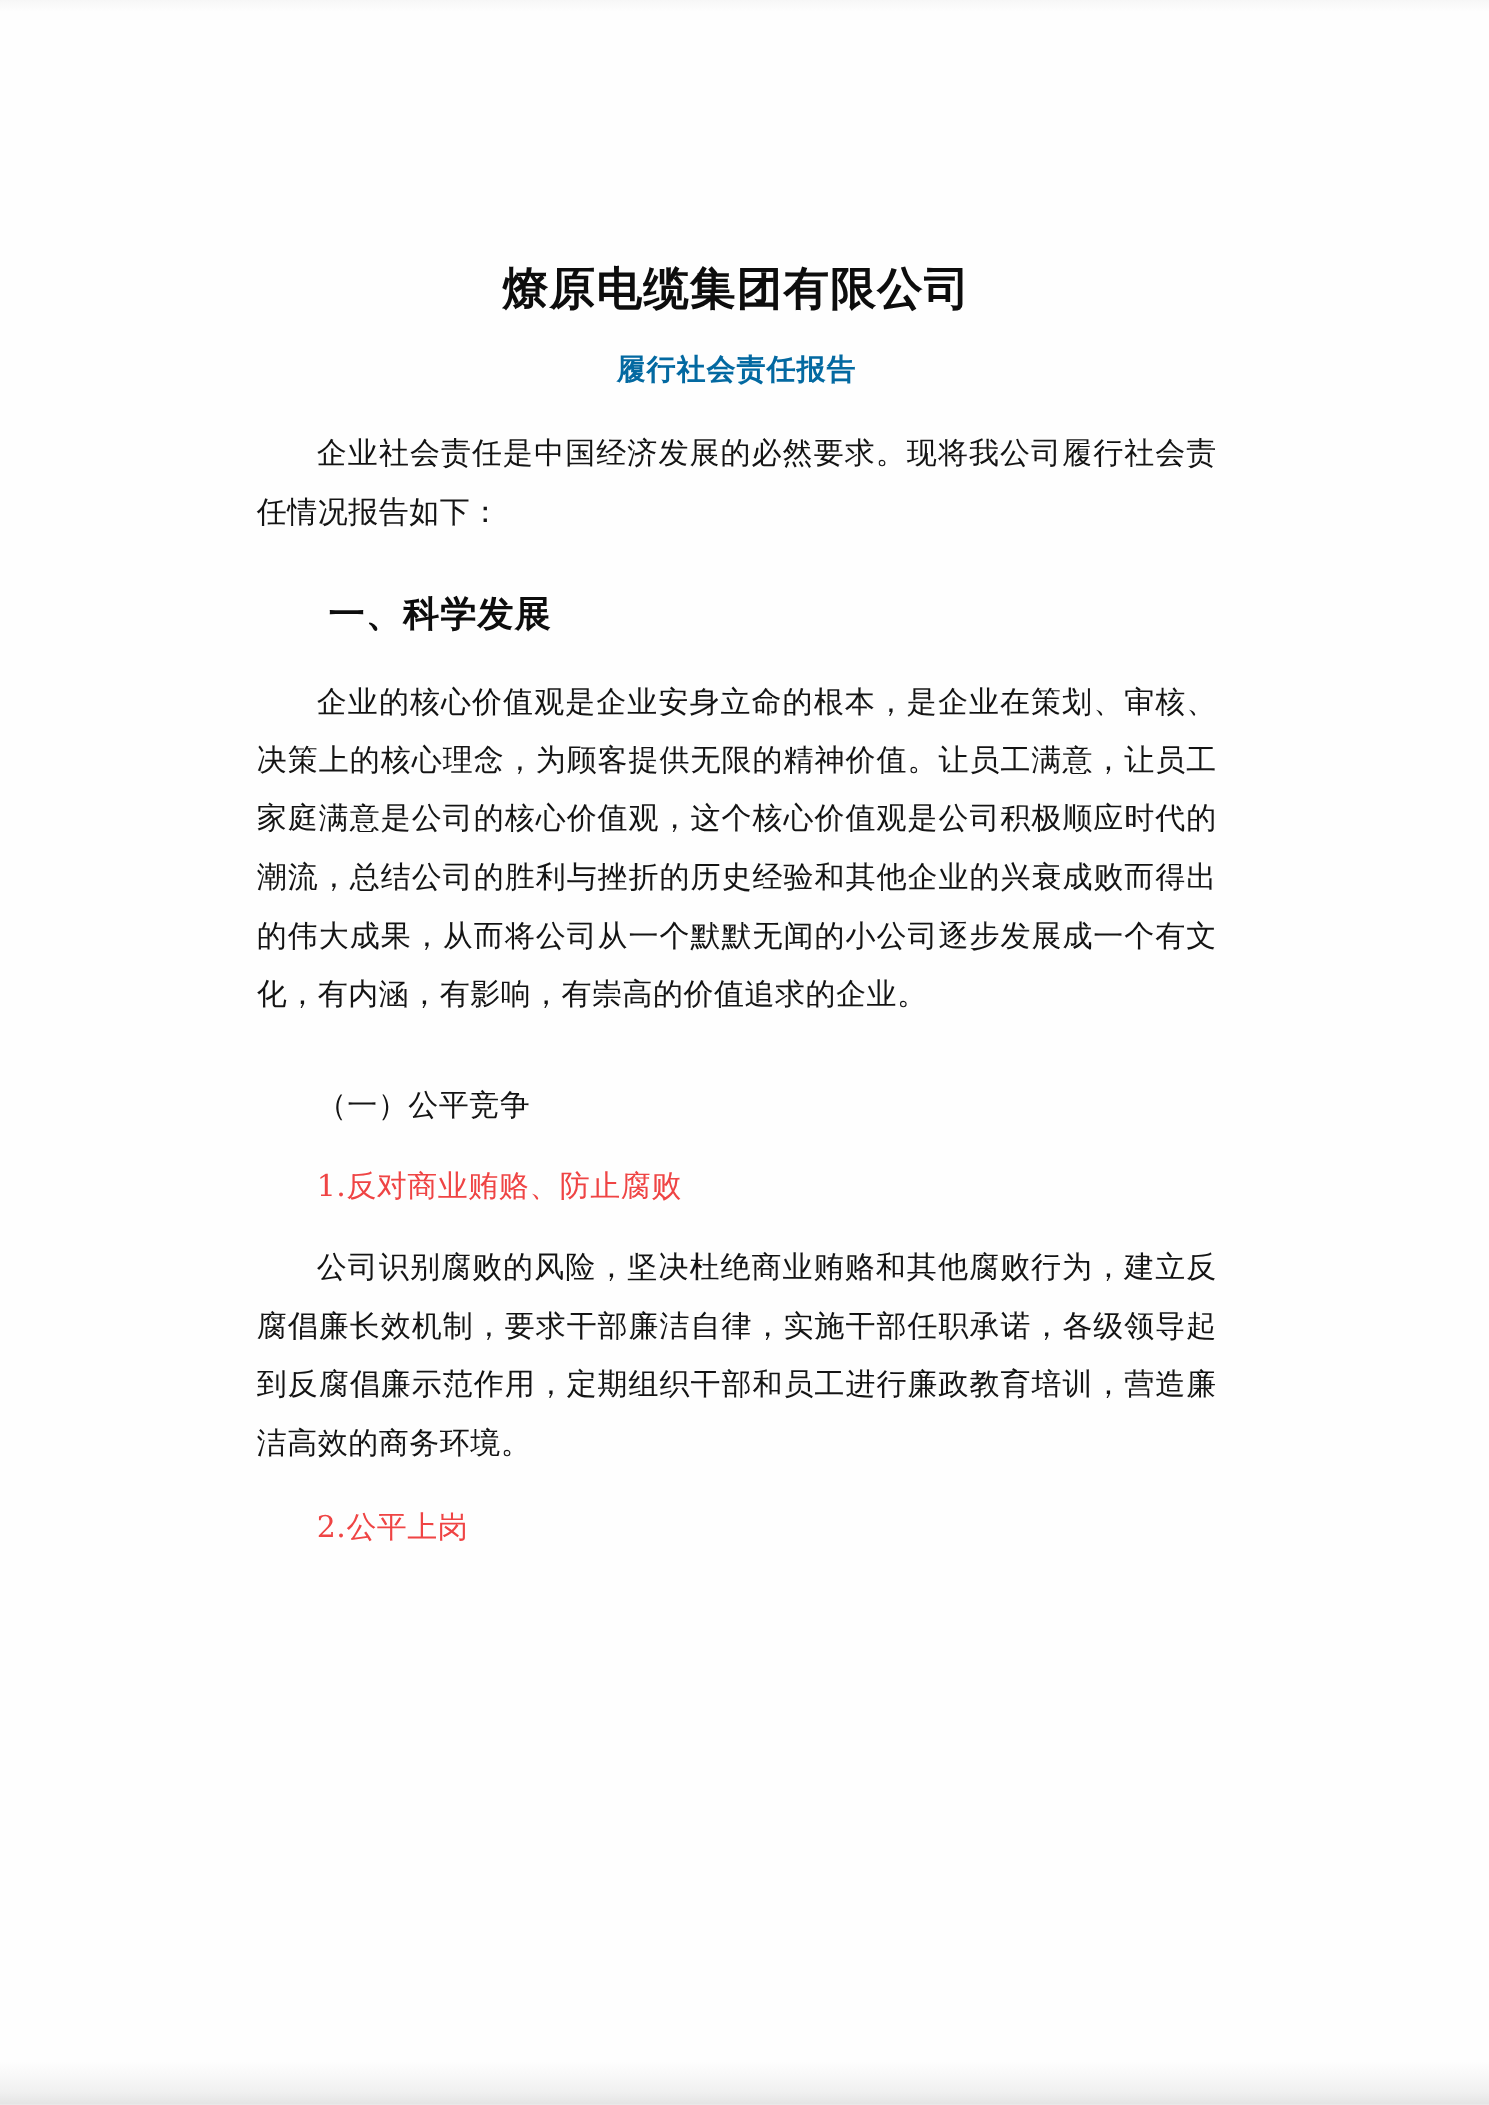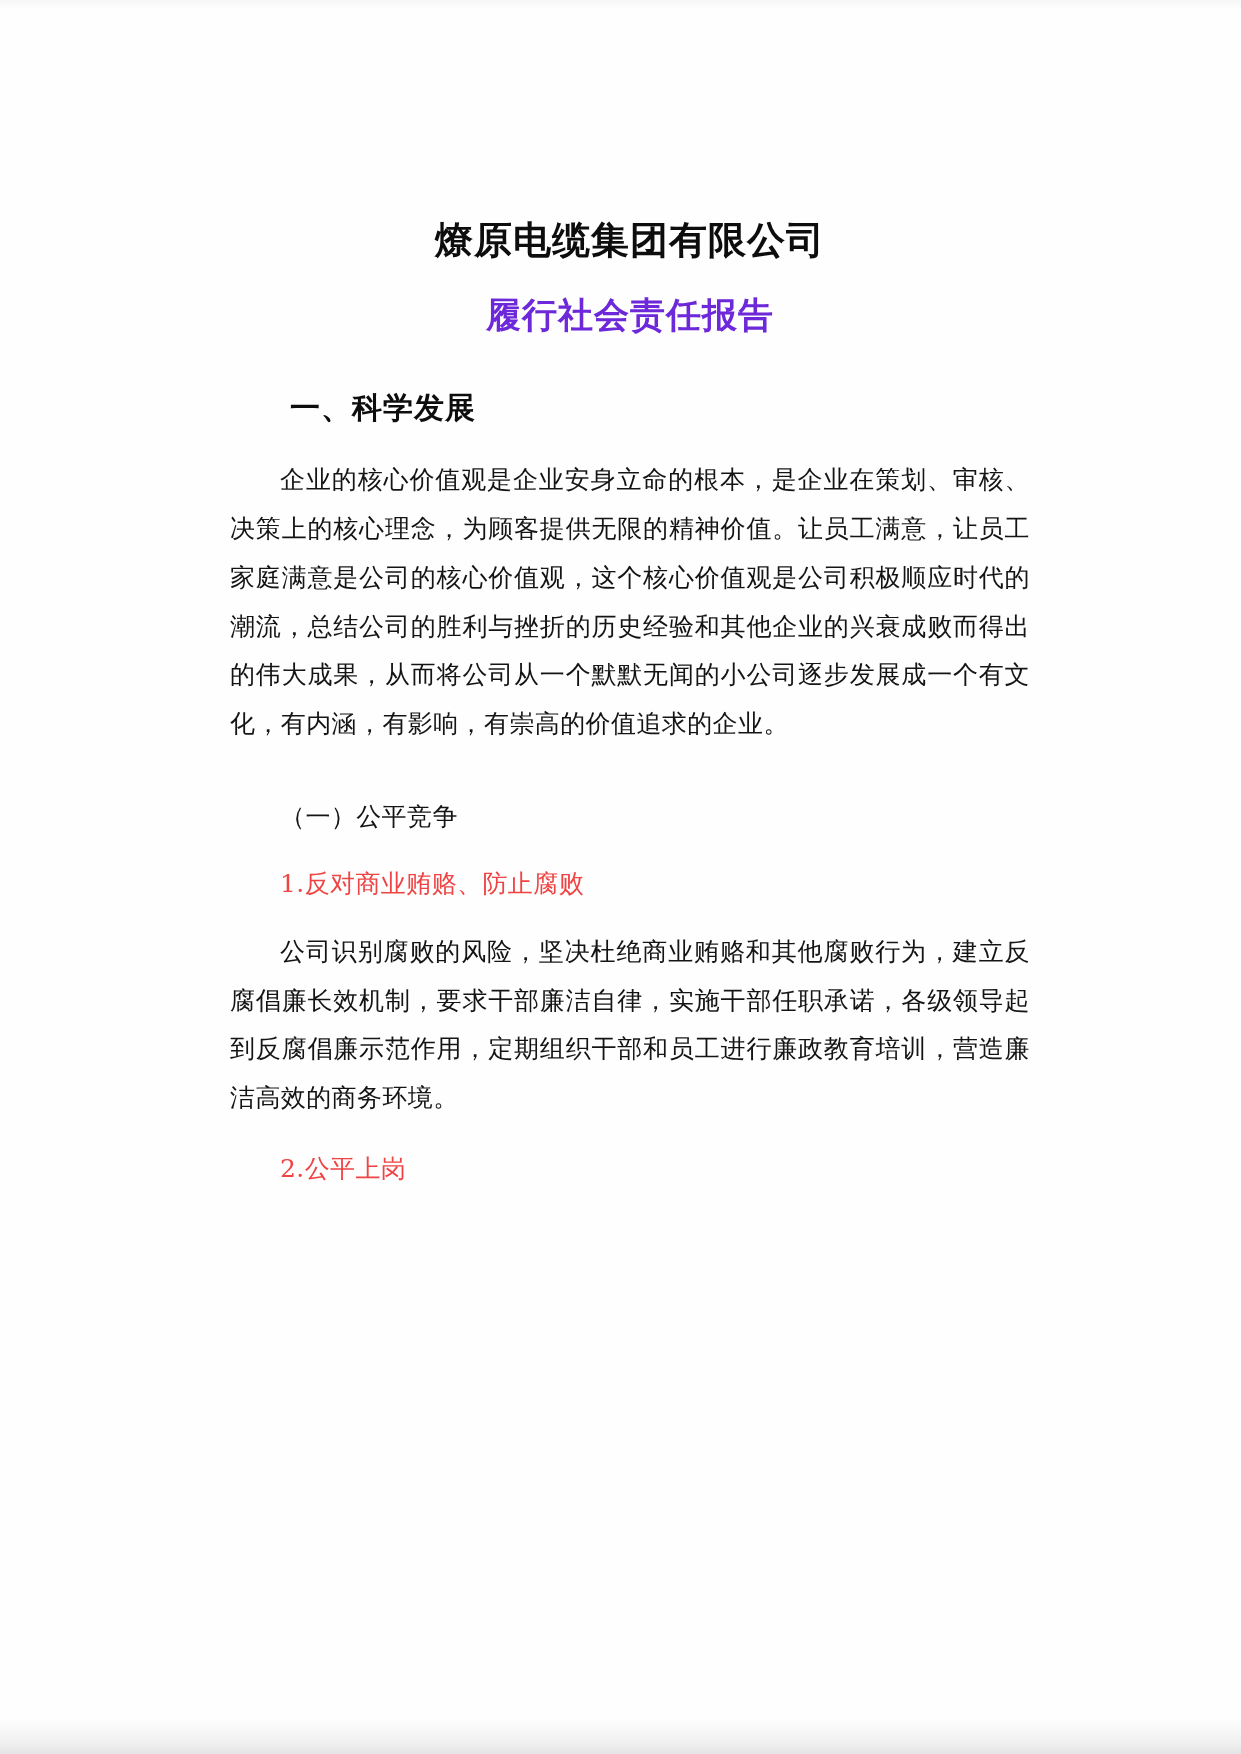--- a/index.html
+++ b/index.html
@@ -19,40 +19,40 @@
     position: absolute;
     left: 0;
     top: 0;
     width: 1241px;
     height: 1754px;
     background: #fefefe;
     box-sizing: border-box;
   }
   .content {
     position: absolute;
-    left: 230px;
+    left: 214px;
     top: 215px;
     width: 800px;
   }
   .doc-title {
     font-size: 38px;
     font-weight: bold;
     text-align: center;
     letter-spacing: 1px;
     margin: 0 0 28px 0;
     line-height: 1.3;
     color: #0d0d0d;
   }
   .doc-subtitle {
-    font-size: 35px;
+    font-size: 24px;
     font-weight: bold;
     text-align: center;
     margin: 0 0 30px 0;
     letter-spacing: 1px;
-    color: #6d28d9;
+    color: #0369a1;
   }
   p.body-text {
     font-size: 25px;
     line-height: 1.95;
     margin: 0 0 22px 0;
     text-indent: 2em;
     text-align: justify;
     color: #141414;
     letter-spacing: 0.4px;
   }
@@ -107,20 +107,21 @@
 
 <div class="page">
   <div class="page-top-edge"></div>
 
   <div class="content">
 
     <h1 class="doc-title">燎原电缆集团有限公司</h1>
 
     <h2 class="doc-subtitle">履行社会责任报告</h2>
 
+    <p class="body-text">企业社会责任是中国经济发展的必然要求。现将我公司履行社会责任情况报告如下：</p>
 
     <div class="spacer-sm"></div>
 
     <p class="heading-1">一、科学发展</p>
 
 
     <p class="body-text">企业的核心价值观是企业安身立命的根本，是企业在策划、审核、决策上的核心理念，为顾客提供无限的精神价值。让员工满意，让员工家庭满意是公司的核心价值观，这个核心价值观是公司积极顺应时代的潮流，总结公司的胜利与挫折的历史经验和其他企业的兴衰成败而得出的伟大成果，从而将公司从一个默默无闻的小公司逐步发展成一个有文化，有内涵，有影响，有崇高的价值追求的企业。</p>
 
     <div class="spacer-md"></div>
 

